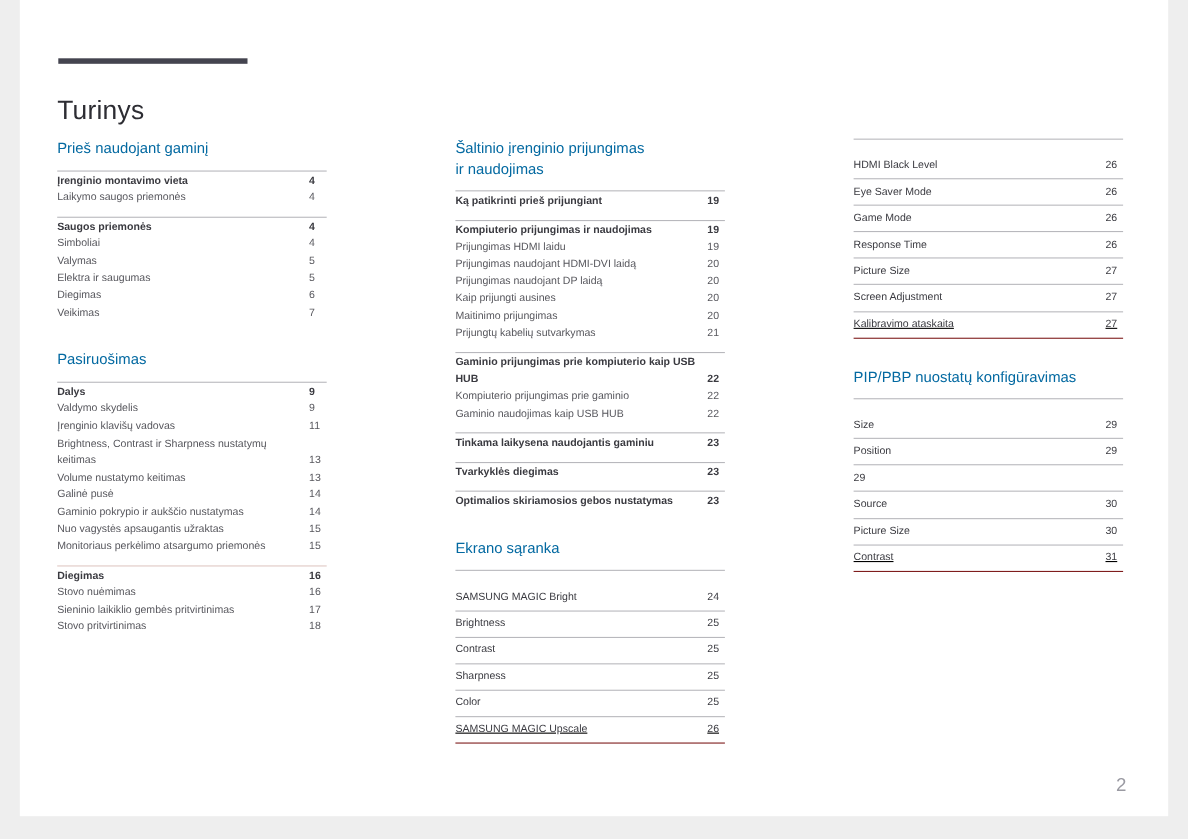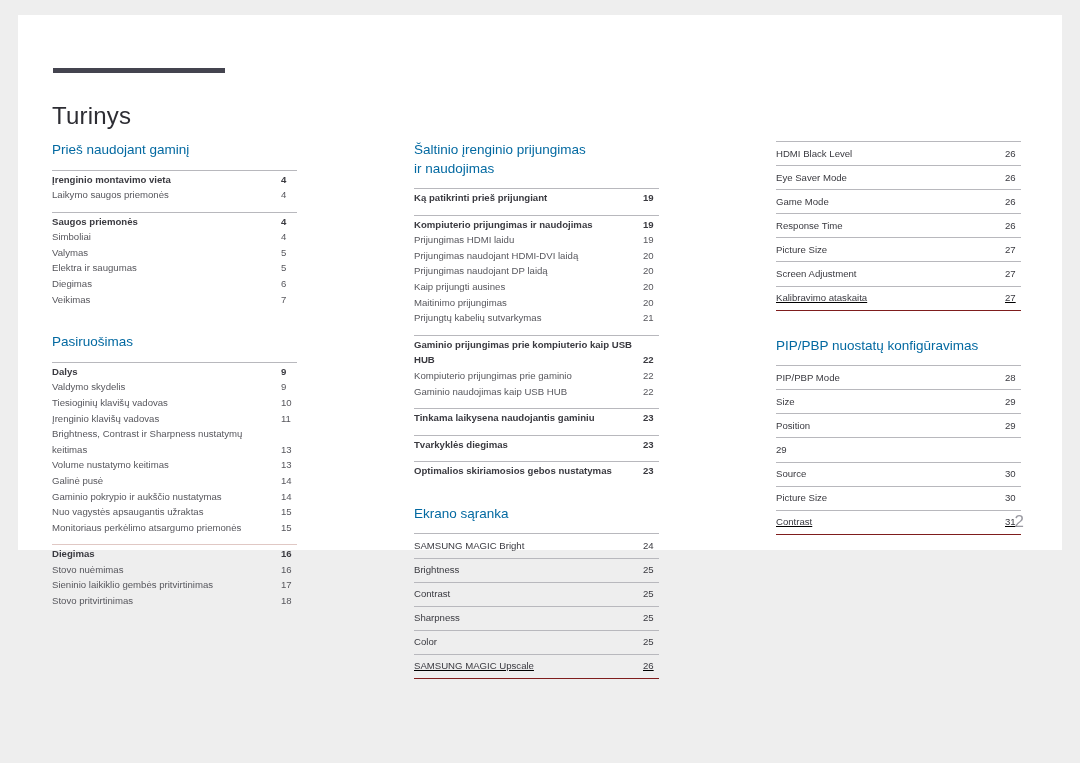--- a/index.html
+++ b/index.html
@@ -11,23 +11,23 @@
     width: 1080px;
     height: 763px;
     background: #eeeeee;
     font-family: "Liberation Sans", sans-serif;
     overflow: hidden;
   }
 
   .page {
     position: absolute;
     left: 18px;
-    top: 15px;
+    top: 0;
     width: 1044px;
-    height: 535px;
+    height: 742px;
     background: #ffffff;
     box-sizing: border-box;
   }
 
   
   .top-rule {
     position: absolute;
     left: 35px;
     top: 53px;
     width: 172px;
@@ -120,21 +120,21 @@
   .group.ruled-rows .toc-row {
     border-bottom: 1px solid #b8b8bd;
     padding: 3.5px 0 4px 0;
   }
   .group.ruled-rows .toc-row:last-child {
     border-bottom: 1px solid #7f1d1d;
     text-decoration: underline;
   }
   .group.ruled-rows {
     border-top: 1px solid #b8b8bd;
-    padding-top: 0;
+    padding-top: 12px;
   }
   .group.ruled-rows .toc-row .label {
     font-weight: 400;
     color: #3a3a40;
   }
   .group.ruled-rows .toc-row .pageno {
     font-weight: 400;
     color: #3a3a40;
   }
 
@@ -206,24 +206,20 @@
           <div class="group">
             <div class="toc-row level-1">
               <span class="label">Dalys</span>
               <span class="pageno">9</span>
             </div>
             <div class="toc-row level-2">
               <span class="label">Valdymo skydelis</span>
               <span class="pageno">9</span>
             </div>
             <div class="toc-row level-2">
-              <span class="label">Tiesioginių klavišų vadovas</span>
-              <span class="pageno">10</span>
-            </div>
-            <div class="toc-row level-2">
               <span class="label">Įrenginio klavišų vadovas</span>
               <span class="pageno">11</span>
             </div>
             <div class="toc-row level-2">
               <span class="label">Brightness, Contrast ir Sharpness nustatymų keitimas</span>
               <span class="pageno">13</span>
             </div>
             <div class="toc-row level-2">
               <span class="label">Volume nustatymo keitimas</span>
               <span class="pageno">13</span>
@@ -398,24 +394,20 @@
             <div class="toc-row level-1">
               <span class="label">Kalibravimo ataskaita</span>
               <span class="pageno">27</span>
             </div>
           </div>
         </div>
         <div class="section">
           <div class="section-heading">PIP/PBP nuostatų konfigūravimas</div>
           <div class="group ruled-rows">
             <div class="toc-row level-1">
-              <span class="label">PIP/PBP Mode</span>
-              <span class="pageno">28</span>
-            </div>
-            <div class="toc-row level-1">
               <span class="label">Size</span>
               <span class="pageno">29</span>
             </div>
             <div class="toc-row level-1">
               <span class="label">Position</span>
               <span class="pageno">29</span>
             </div>
             <div class="toc-row level-1">
               <span class="pageno">29</span>
             </div>

